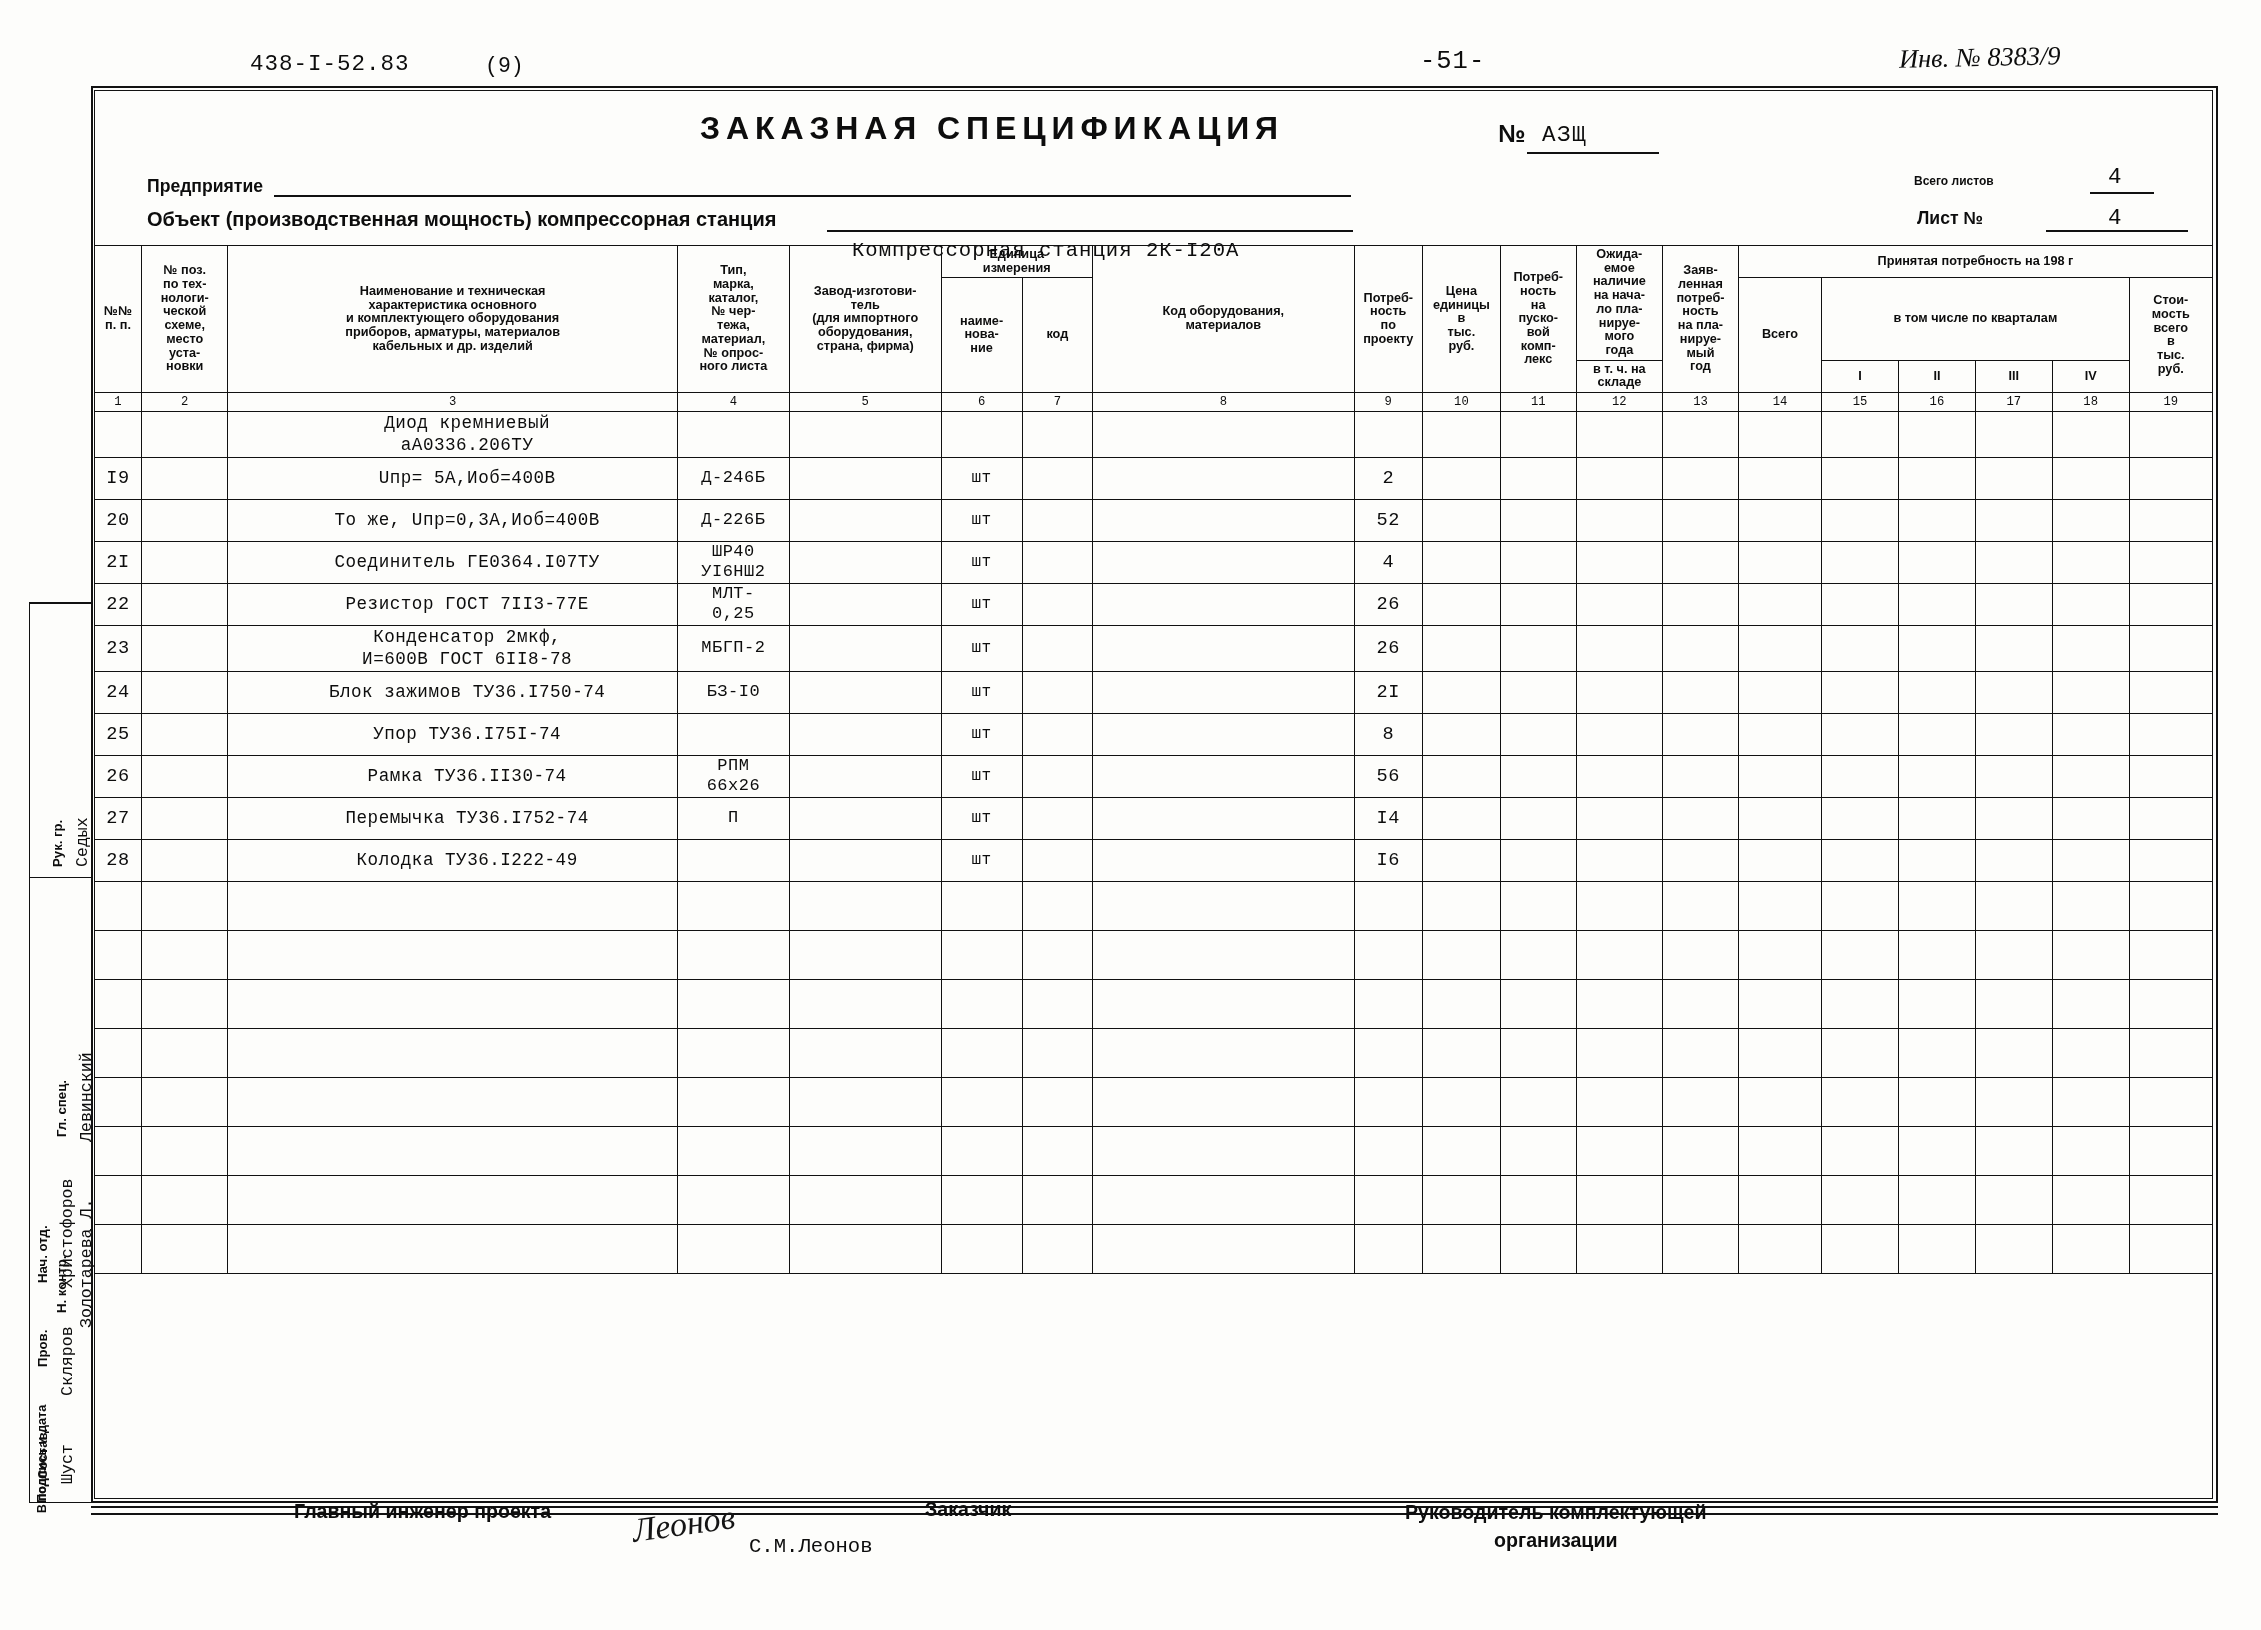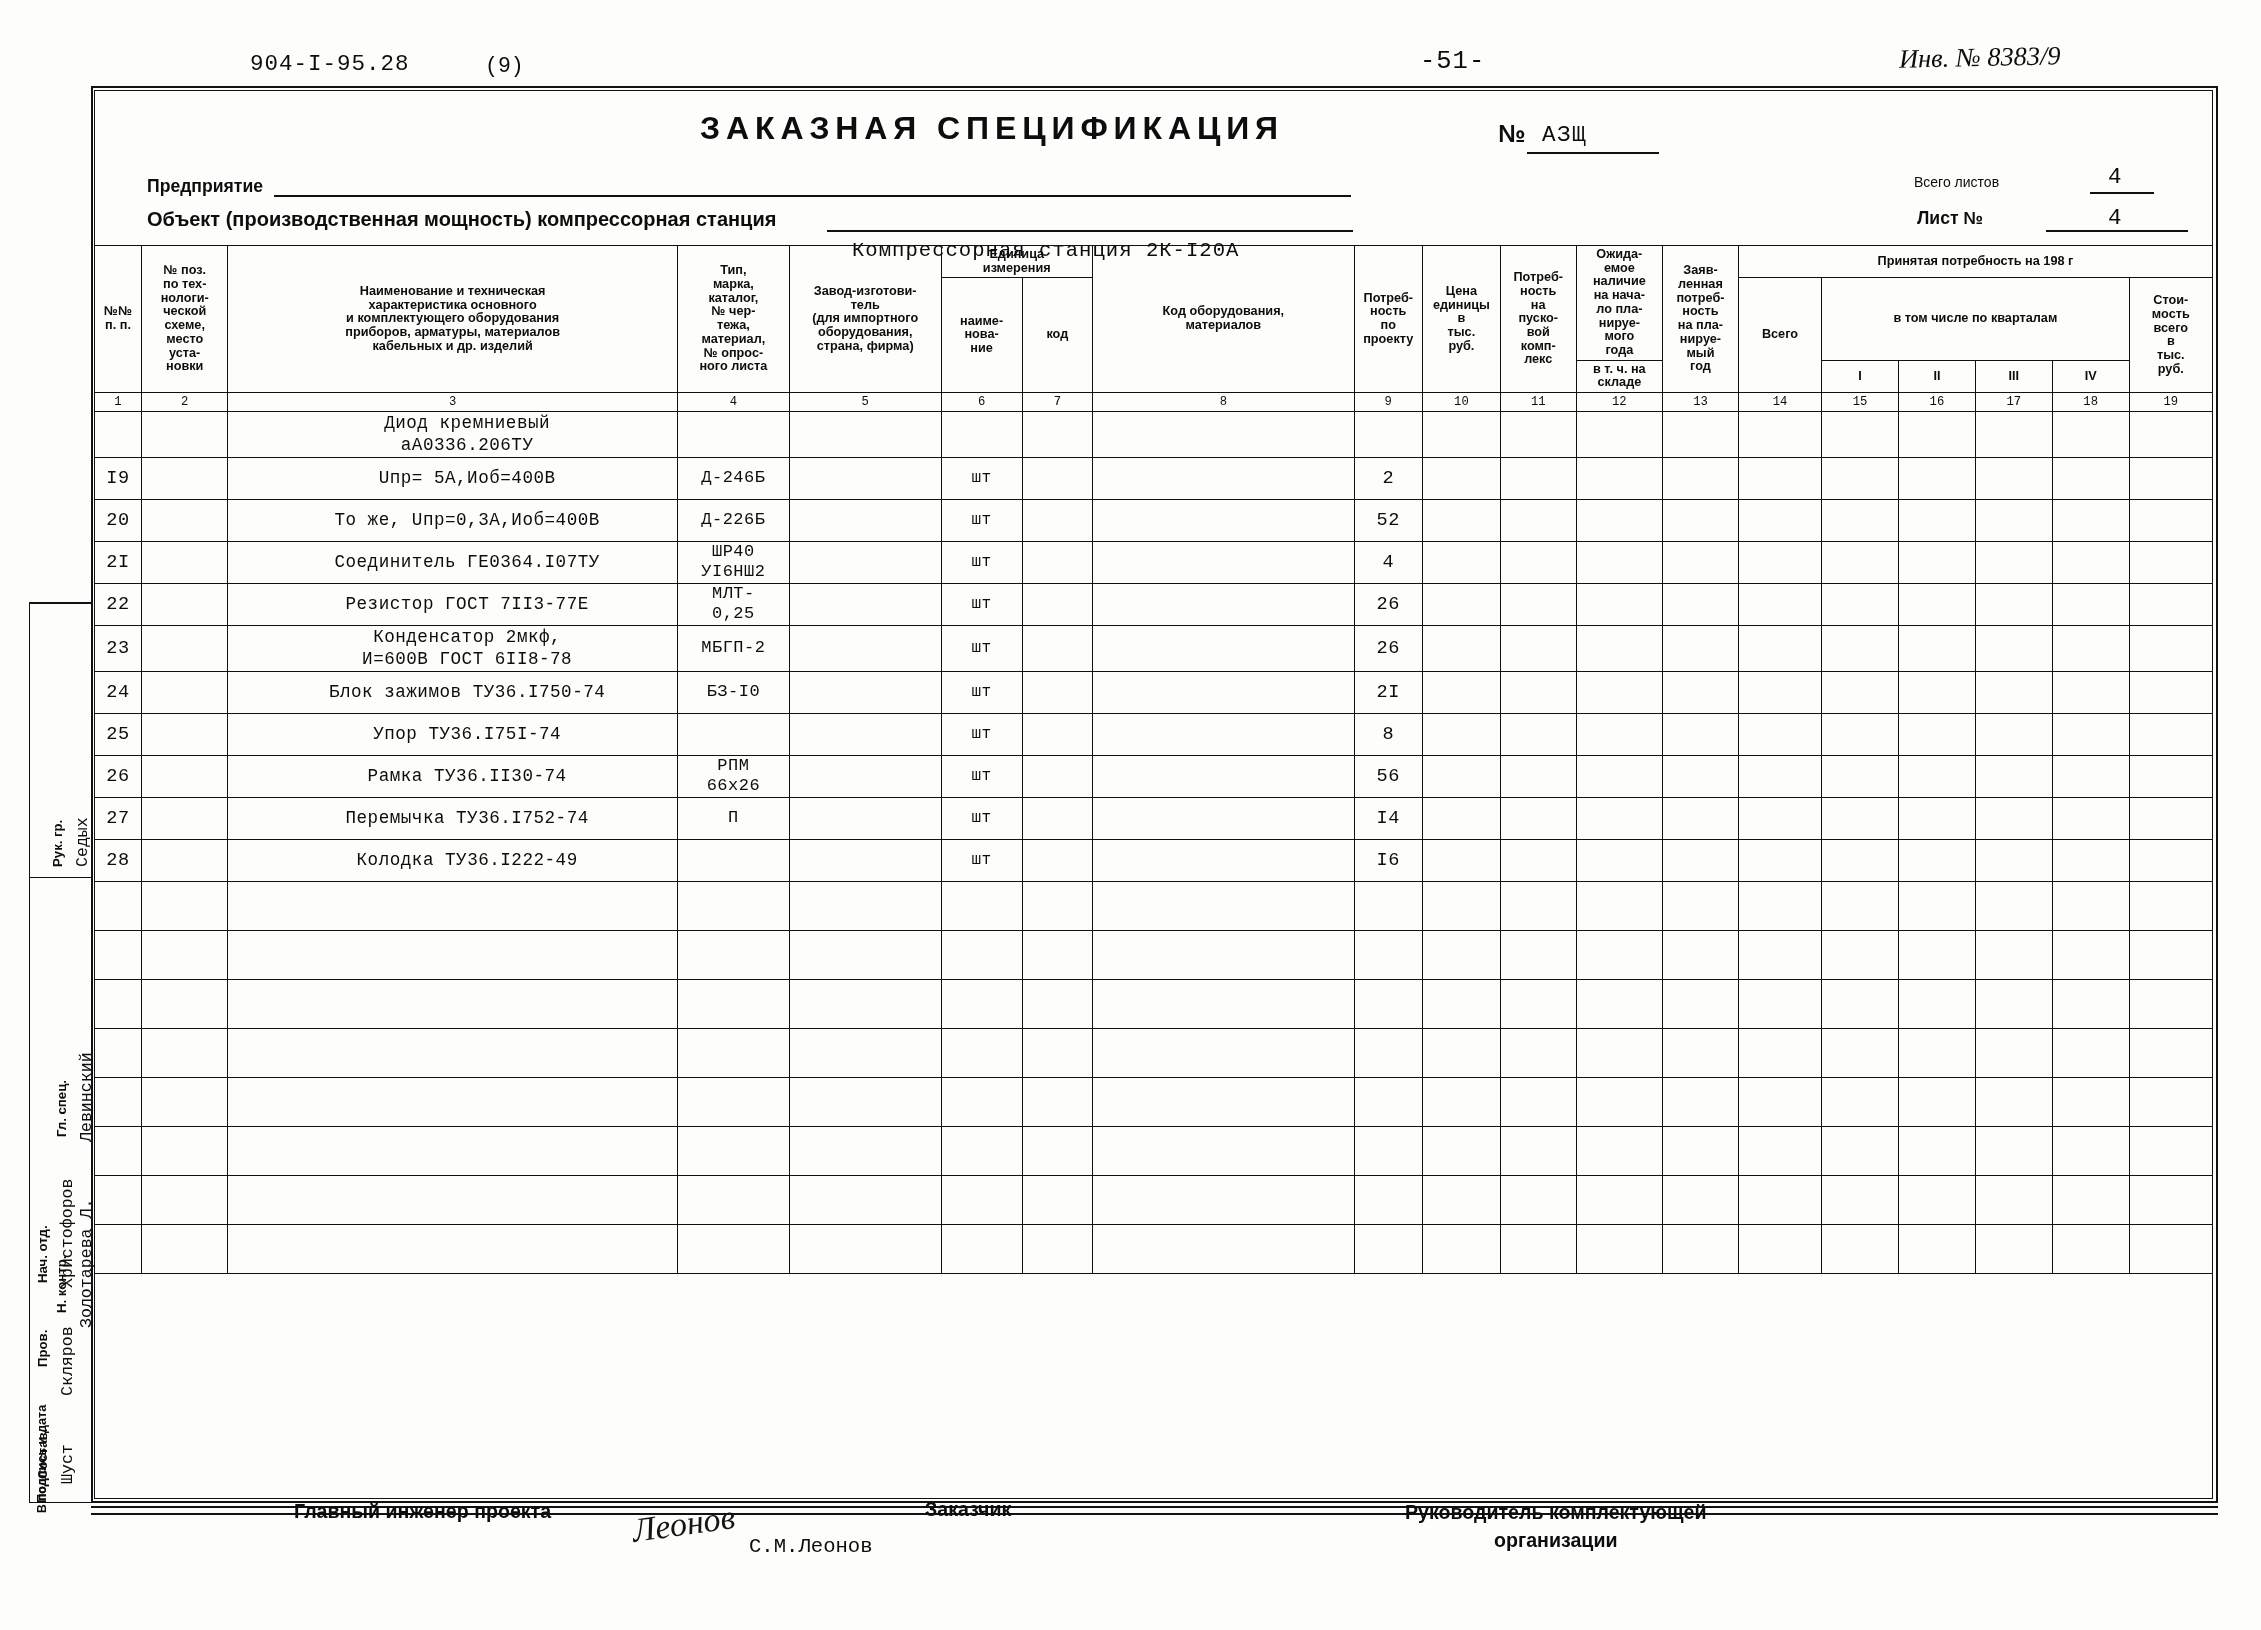--- a/index.html
+++ b/index.html
@@ -128,22 +128,22 @@
   }
   .rule-obj {
     position: absolute;
     left: 827px; top: 230px;
     width: 526px; height: 1.5px;
     background: #111;
   }
   .lbl-total-sheets {
     position: absolute;
     left: 1914px; top: 174px;
-    font-size: 14px;
-    font-weight: normal;
+    font-size: 12px;
+    font-weight: bold;
     white-space: nowrap;
   }
   .val-total-sheets {
     position: absolute;
     left: 2108px; top: 164px;
     font-size: 22.5px;
     font-family: "Liberation Mono", monospace;
   }
   .rule-total-sheets {
     position: absolute;
@@ -336,21 +336,21 @@
     left: 91px; top: 1513px;
     width: 2127px; height: 1.5px;
     background: #111;
   }
 </style>
 </head>
 <body>
 
 <div id="page">
 
-  <div class="top-code">904-I-95.28</div>
+  <div class="top-code">438-I-52.83</div>
   <div class="top-code-paren">(9)</div>
   <div class="page-number">-51-</div>
   <div class="inv-number">Инв. № 8383/9</div>
 
   <div class="frame"></div>
   <div class="frame-inner"></div>
 
   <div class="doc-title">ЗАКАЗНАЯ СПЕЦИФИКАЦИЯ</div>
   <div class="doc-title-num">№</div>
   <div class="doc-title-numval">АЗЩ</div>

